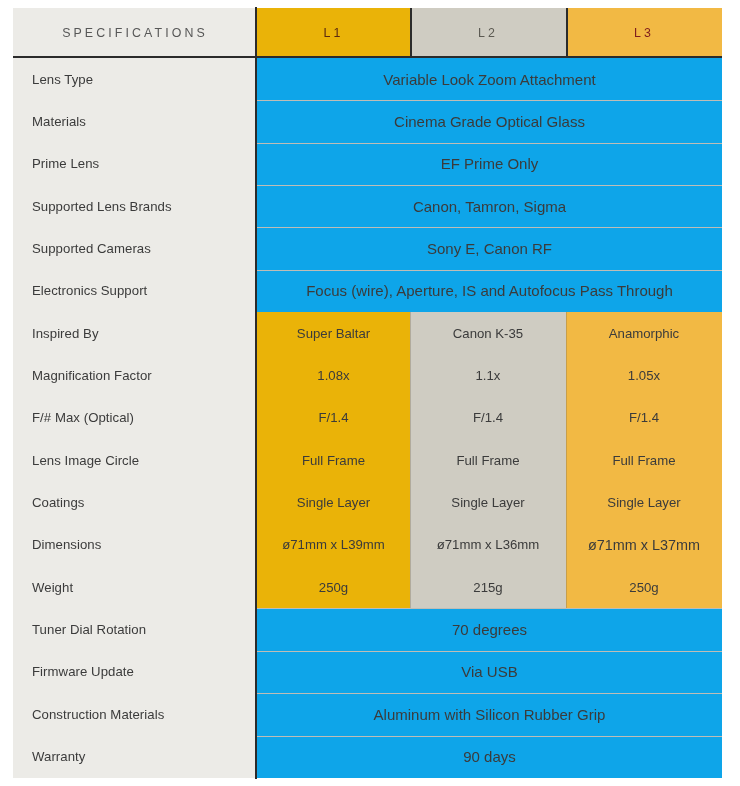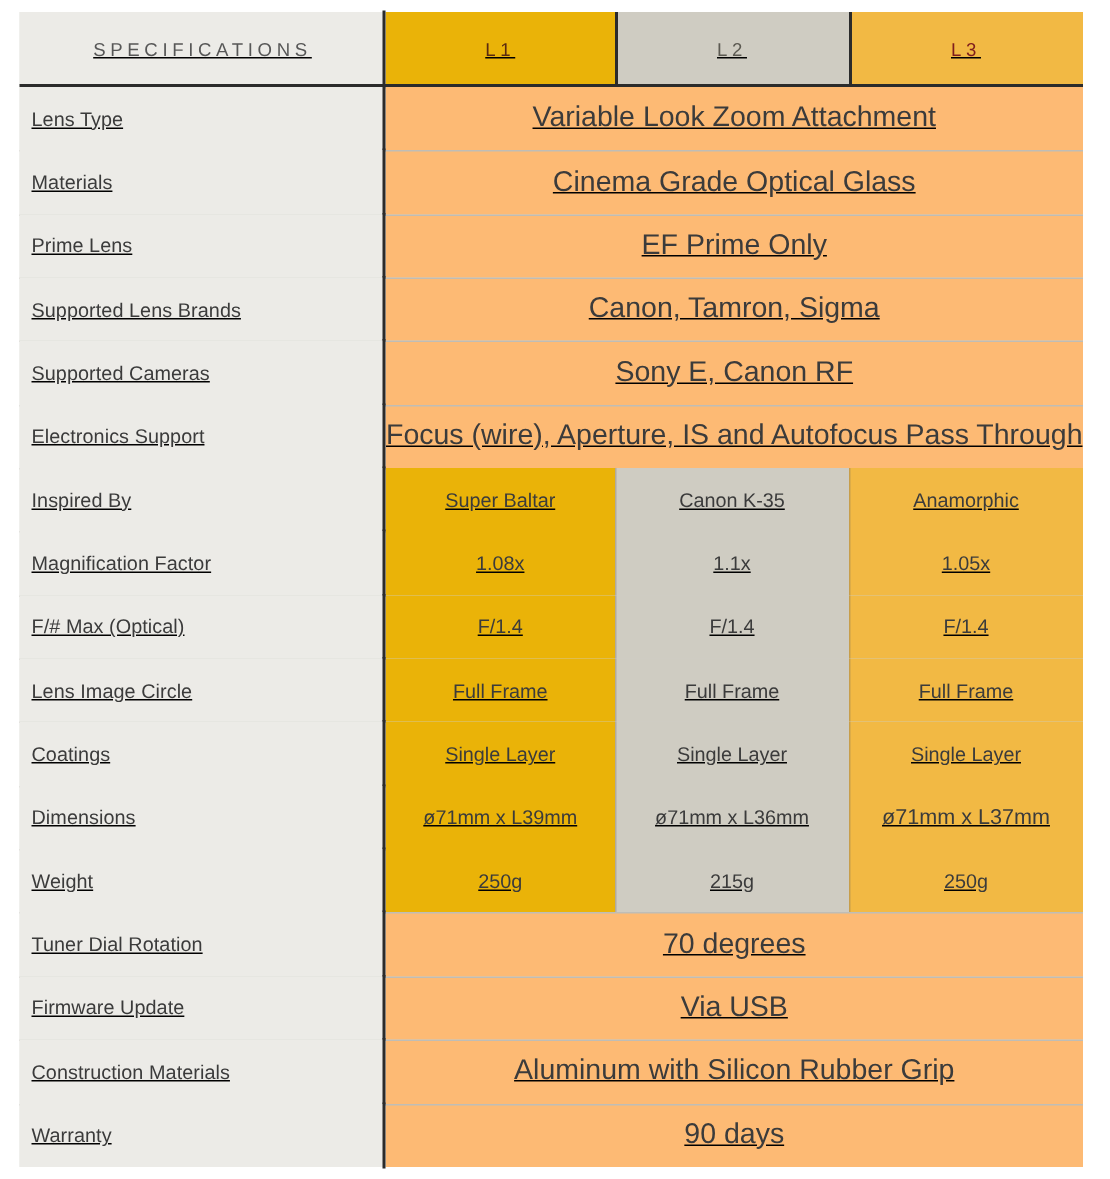--- a/index.html
+++ b/index.html
@@ -16,21 +16,20 @@
   }
 
   #spec-table {
     position: absolute;
     left: 13px;
     top: 8px;
     width: 709px;
     height: 770px;
     background: #ECEBE7;
     box-sizing: border-box;
-    text-decoration: underline;
   }
 
   .row {
     display: flex;
     width: 100%;
     height: 42.35px;
     box-sizing: border-box;
     position: relative;
   }
 
@@ -53,21 +52,21 @@
     height: 2px;
     background: #2b2b2b;
     z-index: 4;
   }
 
   .cell-label {
     flex: 0 0 244px;
     width: 244px;
     display: flex;
     align-items: center;
-    padding-left: 8px;
+    padding-left: 19px;
     box-sizing: border-box;
     font-size: 13.2px;
     color: #3b3b3b;
     background: #ECEBE7;
     letter-spacing: 0.05px;
     position: relative;
     z-index: 3;
   }
 
   
@@ -91,23 +90,23 @@
   }
   .row.header .cell-label::after {
     background: #2b2b2b;
   }
 
   .cell-merged {
     flex: 1 1 auto;
     display: flex;
     align-items: center;
     justify-content: center;
-    font-size: 19px;
+    font-size: 15px;
     color: #3b3b3b;
-    background: #fdba74;
+    background: #0ea5e9;
     box-sizing: border-box;
   }
 
   .cell-v {
     display: flex;
     align-items: center;
     justify-content: center;
     box-sizing: border-box;
     font-size: 13.2px;
     color: #3b3b3b;

